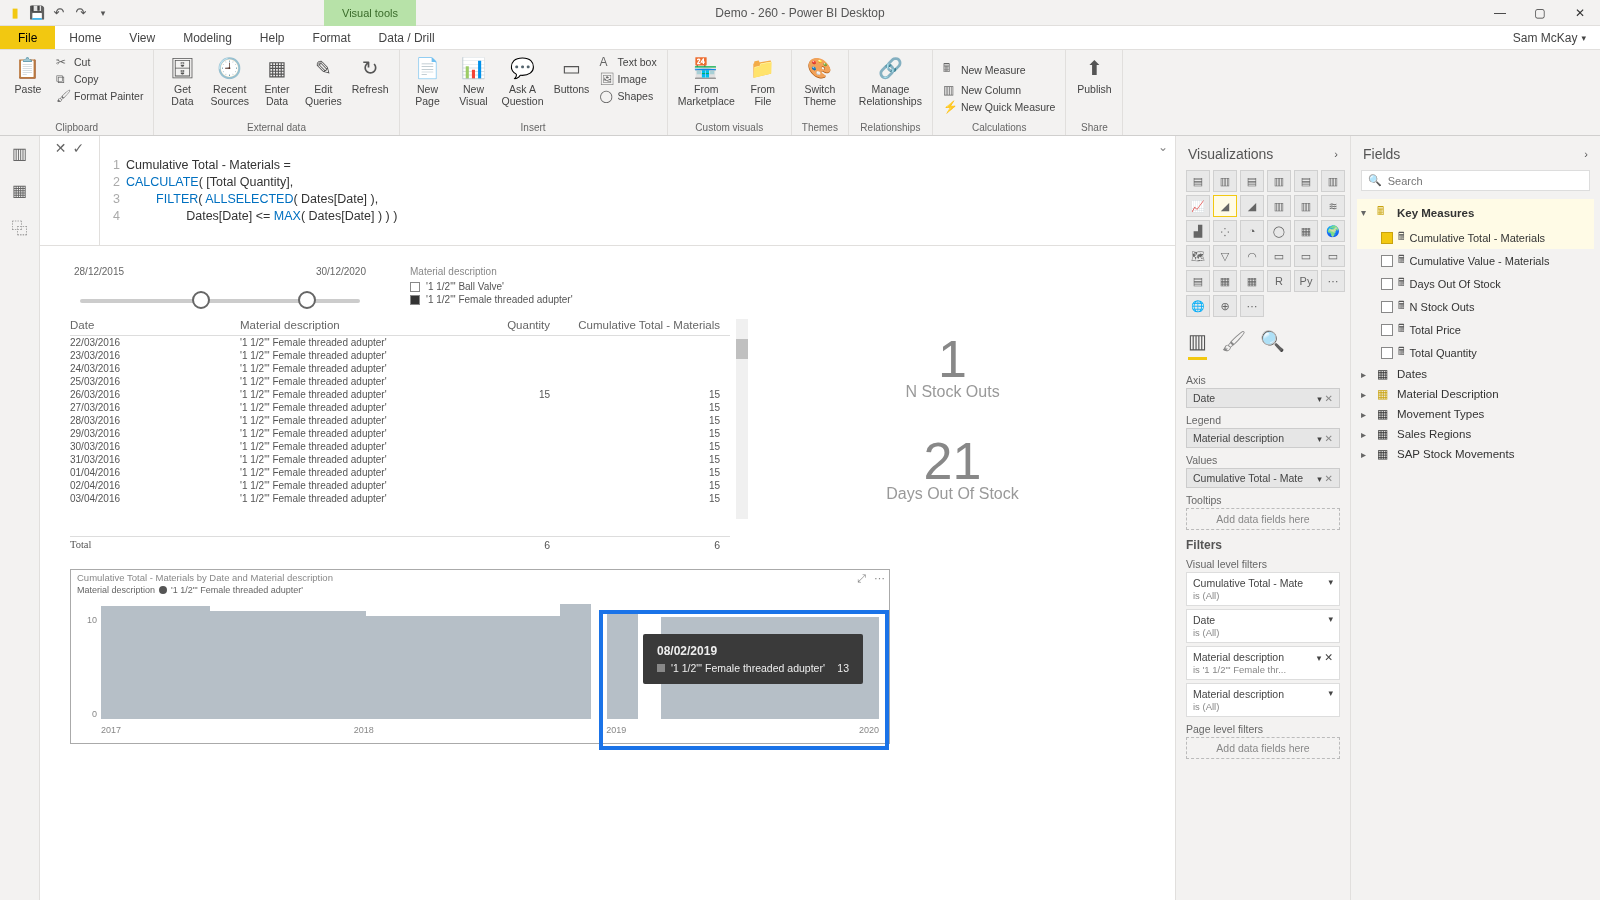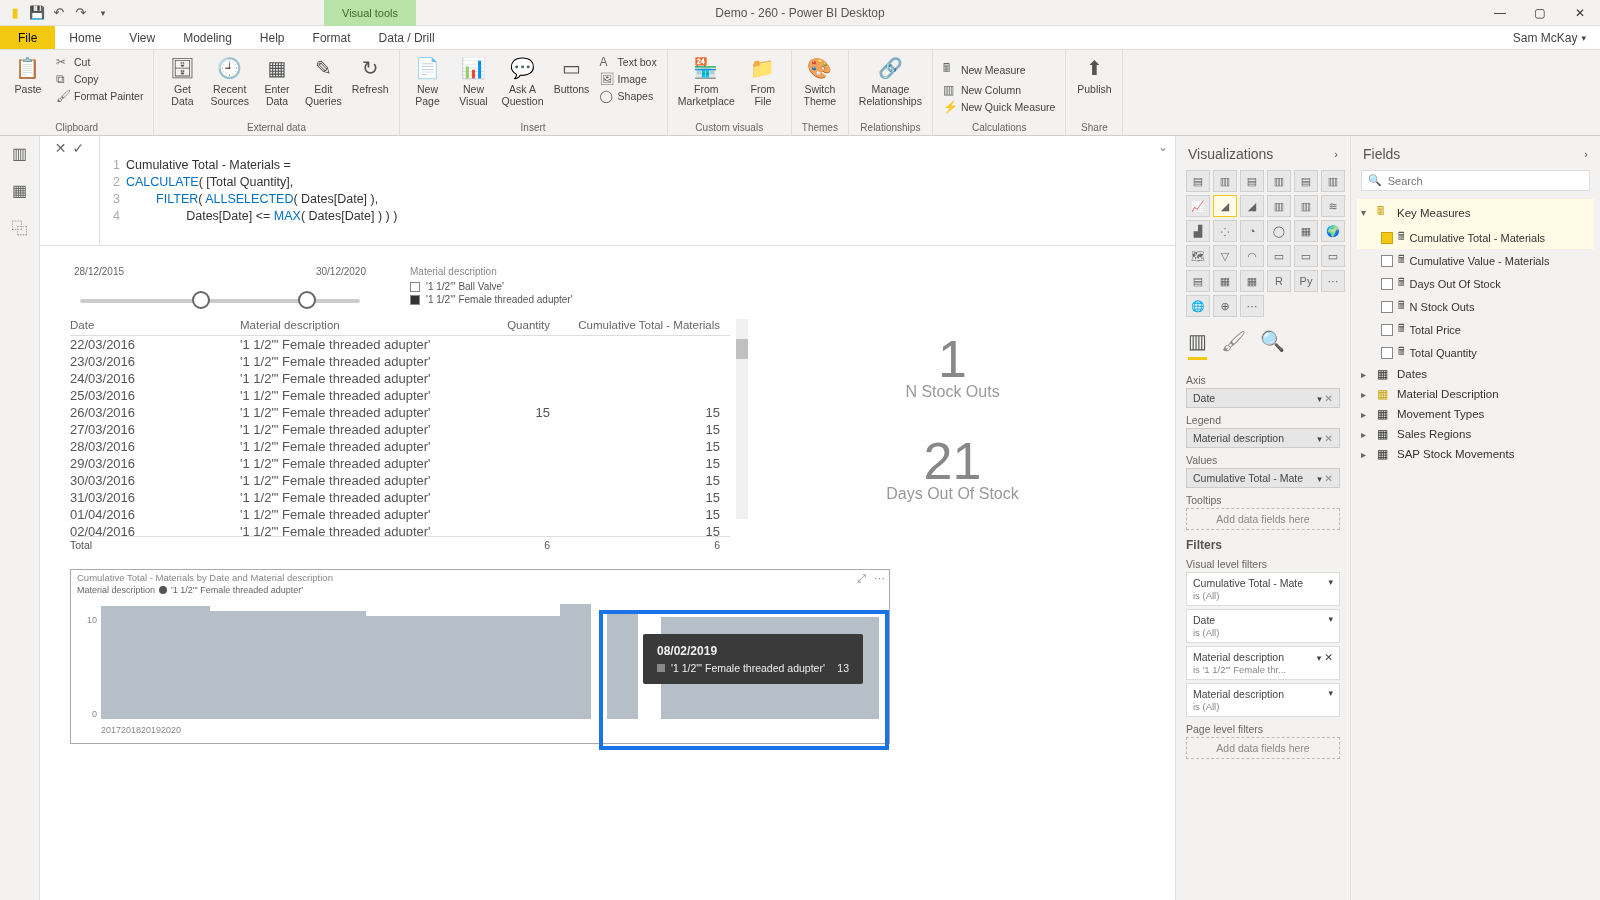--- a/index.html
+++ b/index.html
@@ -59,45 +59,45 @@
 .legend-box .sw { width: 10px; height: 10px; border: 1px solid #888; }
 
 .mid-row { display: flex; gap: 30px; }
 .data-table { width: 660px; font-size: 11px; color: #555; }
 .data-table .thead { display: flex; border-bottom: 1px solid #ddd; padding-bottom: 4px; color: #666; font-size:11.5px;}
 .data-table .thead div:nth-child(1){width:170px;}
 .data-table .thead div:nth-child(2){width:220px;}
 .data-table .thead div:nth-child(3){width:90px; text-align:right;}
 .data-table .thead div:nth-child(4){width:170px; text-align:right;}
 .data-table .tbody { height: 200px; overflow: hidden; position:relative;}
-.data-table .row { display: flex; padding: 1px 0; font-size:13px; color:#555;}
+.data-table .row { display: flex; padding: 1px 0; font-size:10px; color:#555;}
 .data-table .row div:nth-child(1){width:170px;}
 .data-table .row div:nth-child(2){width:220px;}
 .data-table .row div:nth-child(3){width:90px; text-align:right;}
 .data-table .row div:nth-child(4){width:170px; text-align:right;}
 .data-table .tfoot { display: flex; border-top: 1px solid #ddd; padding-top: 2px; font-size:10.5px;}
-.data-table .tfoot div:nth-child(1){width:170px;}
+.data-table .tfoot div:nth-child(1){width:170px;font-family:Liberation Serif, serif;}
 .data-table .tfoot div:nth-child(2){width:220px;}
 .data-table .tfoot div:nth-child(3){width:90px; text-align:right;}
 .data-table .tfoot div:nth-child(4){width:170px; text-align:right;}
 .tbl-scroll { position:absolute; right:-18px; top:0; width:12px; height:200px; background:#f0f0f0;}
 .tbl-scroll .thumb2 { position:absolute; top:20px; width:12px; height:20px; background:#c0c0c0;}
 
 .cards { flex: 1; display: flex; flex-direction: column; align-items: center; gap: 30px; padding-top: 10px; color:#999;}
 .cards .cval { font-size: 52px; font-weight: 300; color: #888; }
 .cards .clbl { font-size: 16px; color: #999; margin-top:-6px;}
 
 .chart-visual { margin-top: 18px; width: 820px; height: 175px; border: 1px solid #aaa; position: relative; background:#fff;}
 .chart-visual .ctitle { font-size: 9.5px; color: #888; padding: 2px 6px; }
 .chart-visual .clegend { font-size: 9px; color: #666; padding: 0 6px; display:flex; align-items:center; gap:4px;}
 .chart-visual .chstack { position:relative; height:120px; margin:4px 10px 0 30px;}
 .chart-visual .axis-y { position:absolute; left:-22px; top:0; height:100%; width:20px; font-size:9px; color:#888;}
 .chart-visual .ylbl { position:absolute; right:2px;}
 .chart-visual .area { position:absolute; background:#a9b4bd; opacity:0.85;}
-.chart-visual .xaxis { position:absolute; bottom:-16px; left:0; right:0; display:flex; justify-content:flex-start; font-size:9px; color:#888;}
+.chart-visual .xaxis { position:absolute; bottom:-16px; left:0; right:0; display:flex; justify-content:space-between; font-size:9px; color:#888;}
 .chart-visual .corner-icons { position:absolute; top:2px; right:4px; display:flex; gap:8px; font-size:11px; color:#888;}
 .highlight-box { position:absolute; border:4px solid #1a73e8; }
 .tooltip { position:absolute; background:#3a3a3a; color:#eee; font-size:11px; padding:10px 14px; border-radius:2px;}
 .tooltip .tdate { font-weight:600; margin-bottom:4px; font-size:12px;}
 .tooltip .trow { display:flex; align-items:center; gap:6px; font-size:10.5px;}
 .tooltip .tsw { width:8px; height:8px; background:#888;}
 
 
 .pane { width: 180px; background: #f3f2f1; border-left: 1px solid #e1dfdd; display: flex; flex-direction: column; font-size: 11px; }
 .pane.viz { width: 175px; }
@@ -630,21 +630,21 @@
           <span style="font-size:11px;">›</span>
         </div>
       <div class="search">
         <span>🔍</span>
         <input placeholder="Search" style="">
       </div>
       <div class="tree">
         <div class="tnode km">
             <span class="chev">▾</span>
             <span class="ticon" style="color:#c9a30d;">🖩</span>
-            <span style="font-weight:400;">Key Measures</span>
+            <span style="font-weight:700;">Key Measures</span>
           </div>
         <div class="tleaf km">
             <span class="cb checked"></span>
             <span class="micon">🖩</span>
             <span>Cumulative Total - Materials</span>
           </div>
         <div class="tleaf">
             <span class="cb"></span>
             <span class="micon">🖩</span>
             <span>Cumulative Value - Materials</span>

